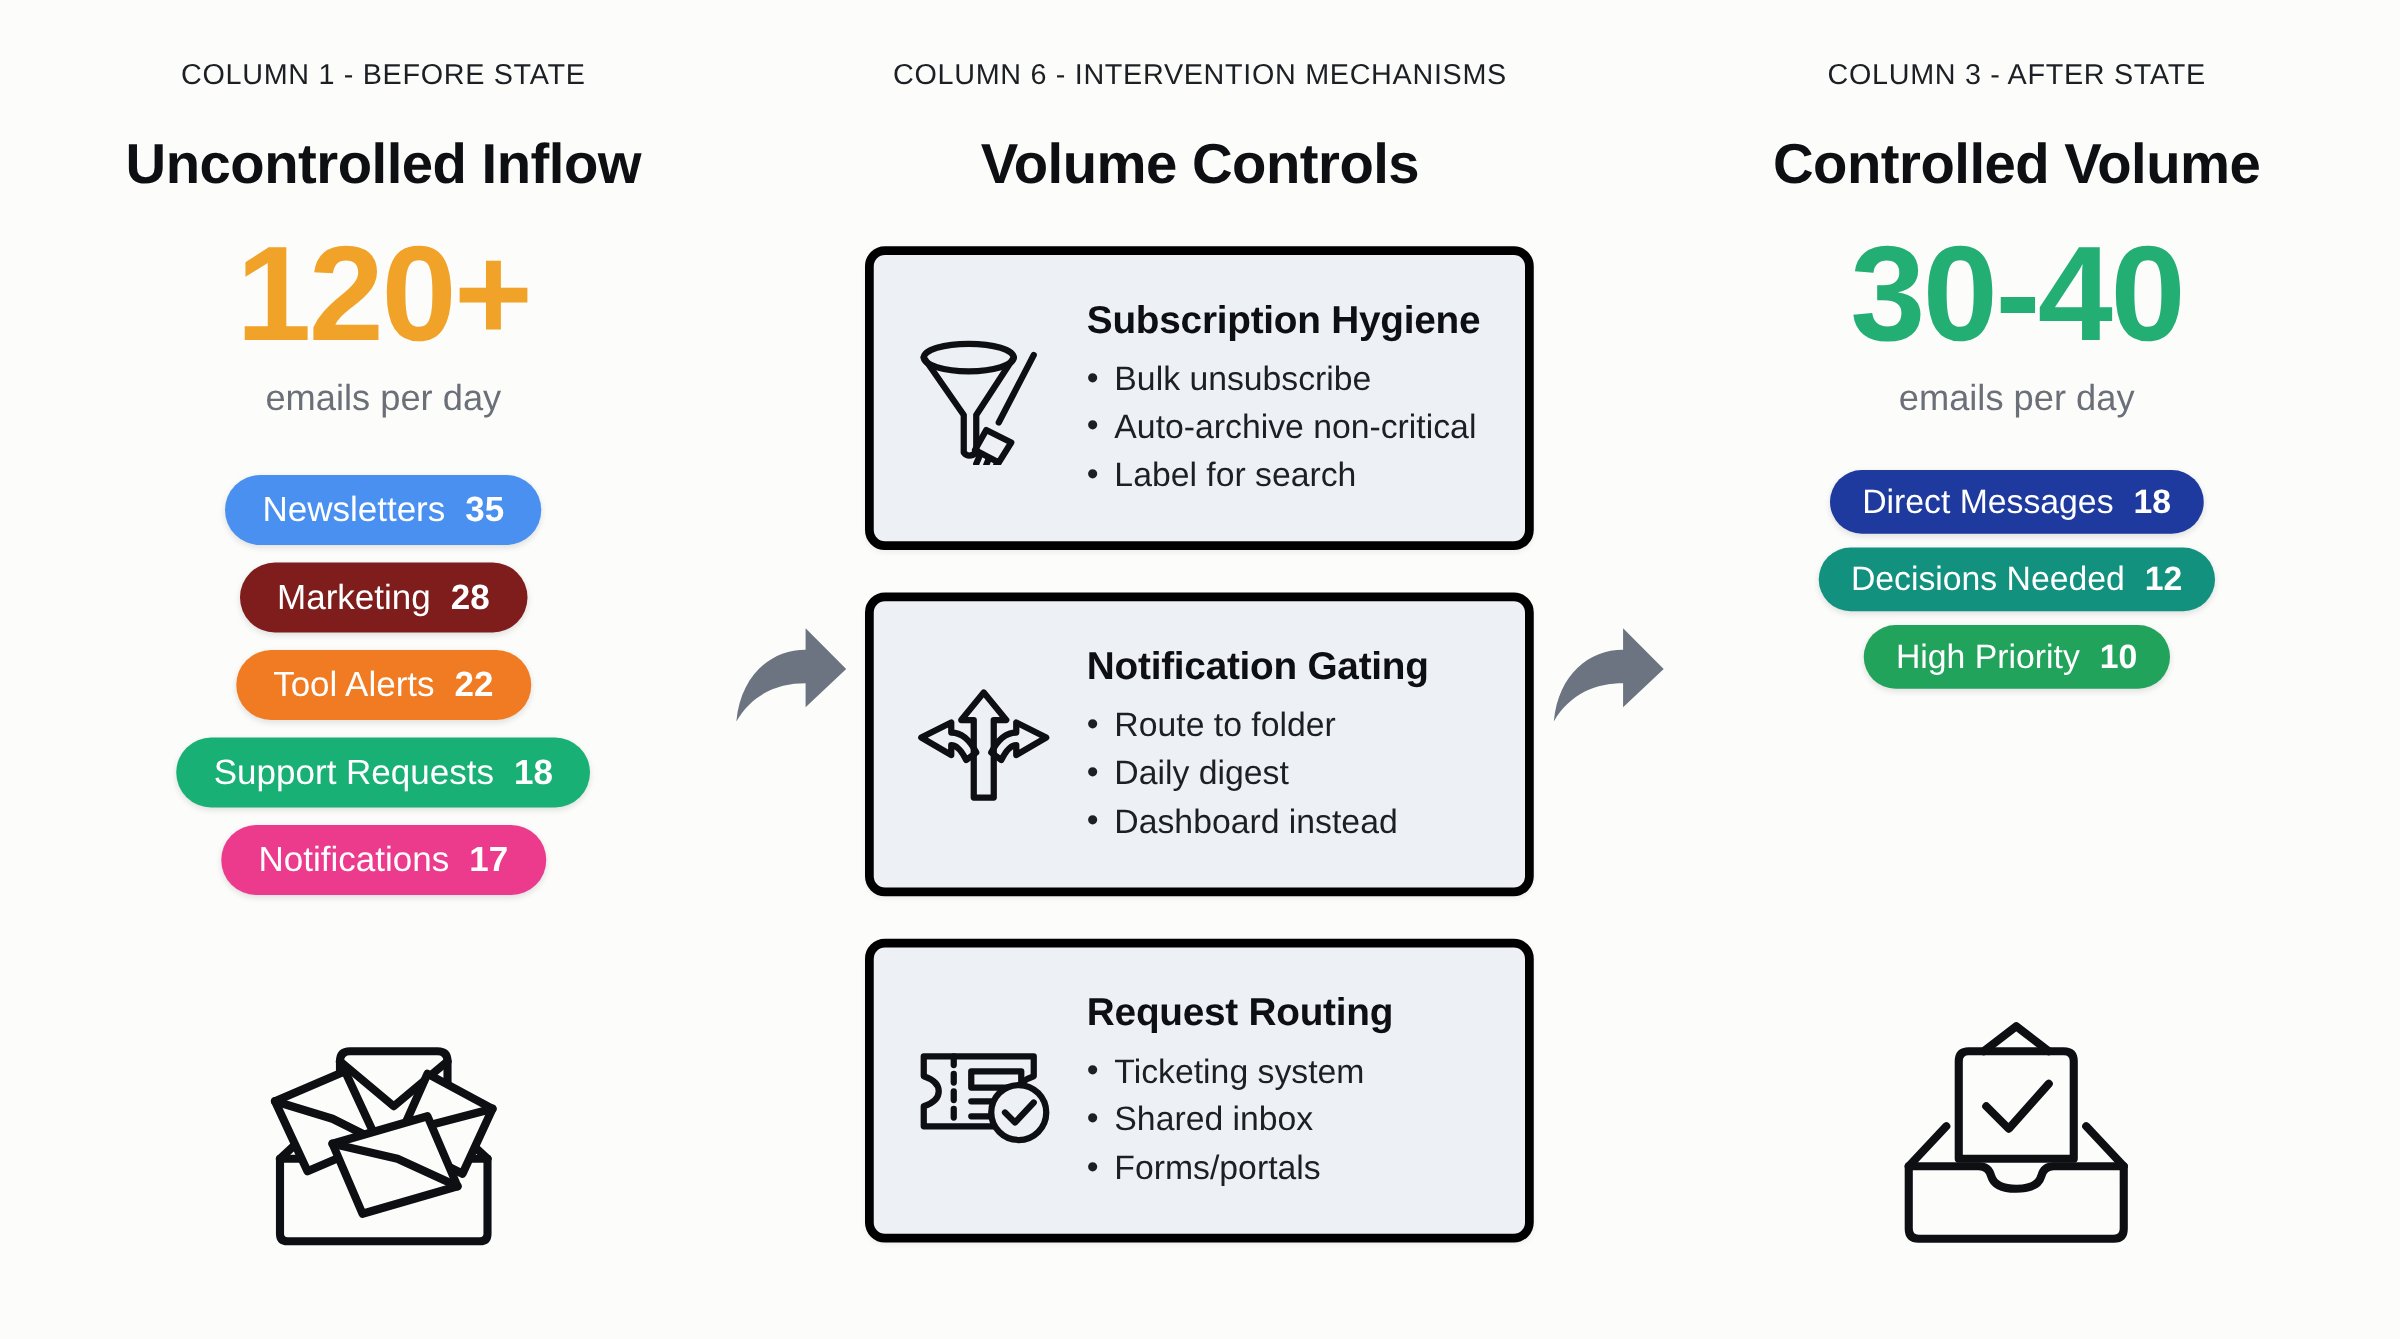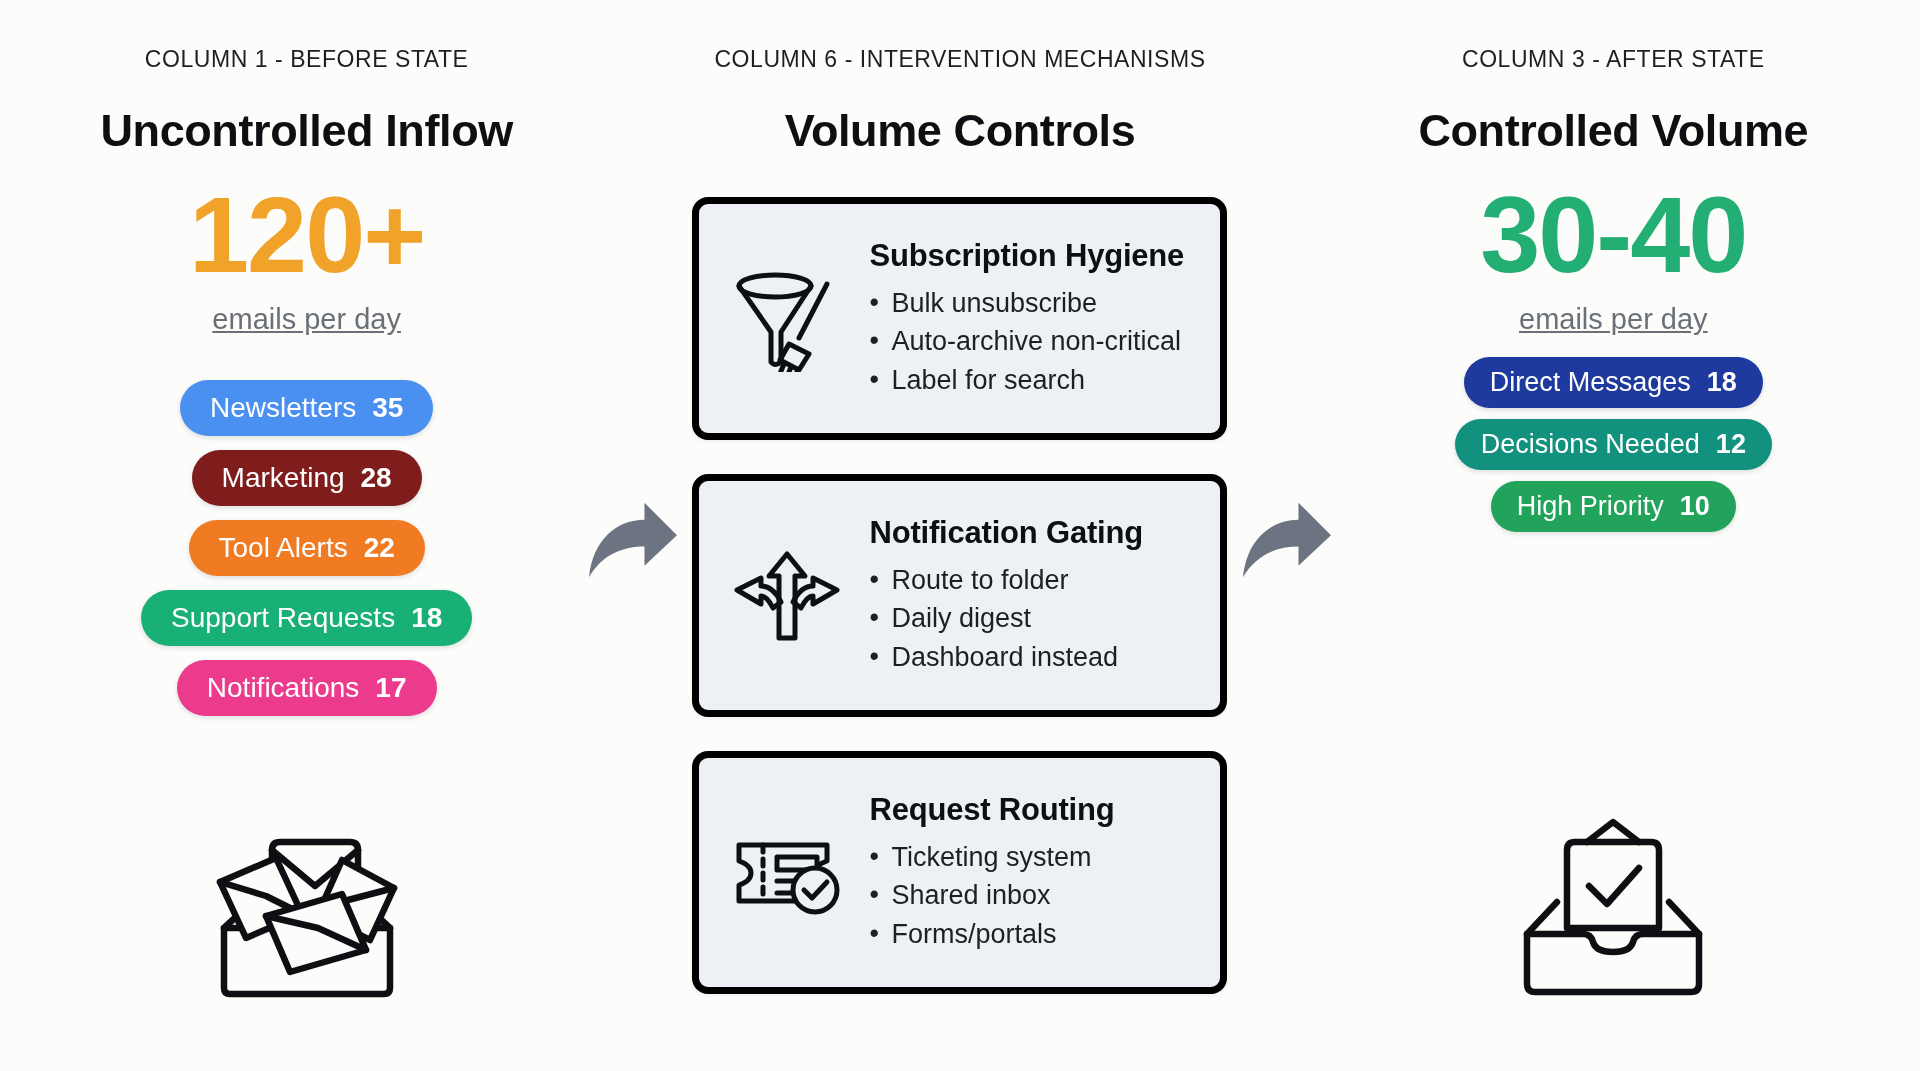--- a/index.html
+++ b/index.html
@@ -45,37 +45,36 @@
     line-height:1;
     letter-spacing:-2px;
   }
   .bignum.orange{color:#F0A328;}
   .bignum.green{color:#23AE74;}
   .bigsub{
     margin-top:14px;
     font-size:29px;
     color:#6b7078;
     font-weight:400;
-    text-decoration:underline;
   }
 
   .pills{margin-top:44px;display:flex;flex-direction:column;align-items:center;gap:14px;}
   .pill{
     display:flex;align-items:center;justify-content:center;gap:16px;
     border-radius:999px;
     color:#ffffff;
     padding:12px 30px;
     font-size:28px;
     font-weight:400;
     white-space:nowrap;
     box-shadow:0 2px 5px rgba(15,23,42,.13);
   }
   .pill .pv{font-weight:700;}
 
-  .pills-after{margin-top:21px;gap:11px;}
+  .pills-after{margin-top:40px;gap:11px;}
   .pills-after .pill{padding:10px 26px;font-size:27px;}
 
   .spacer{flex:1 1 auto;}
 
   .bottom-icon{margin-bottom:26px;}
 
   
   .cards{margin-top:40px;display:flex;flex-direction:column;gap:34px;width:535px;}
   .card{
     background:#EDF0F4;

